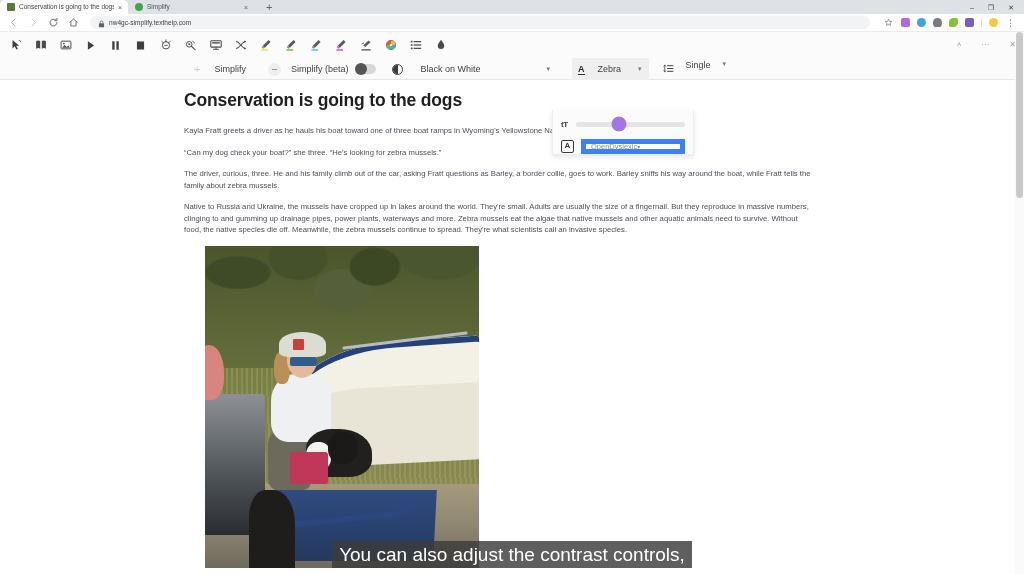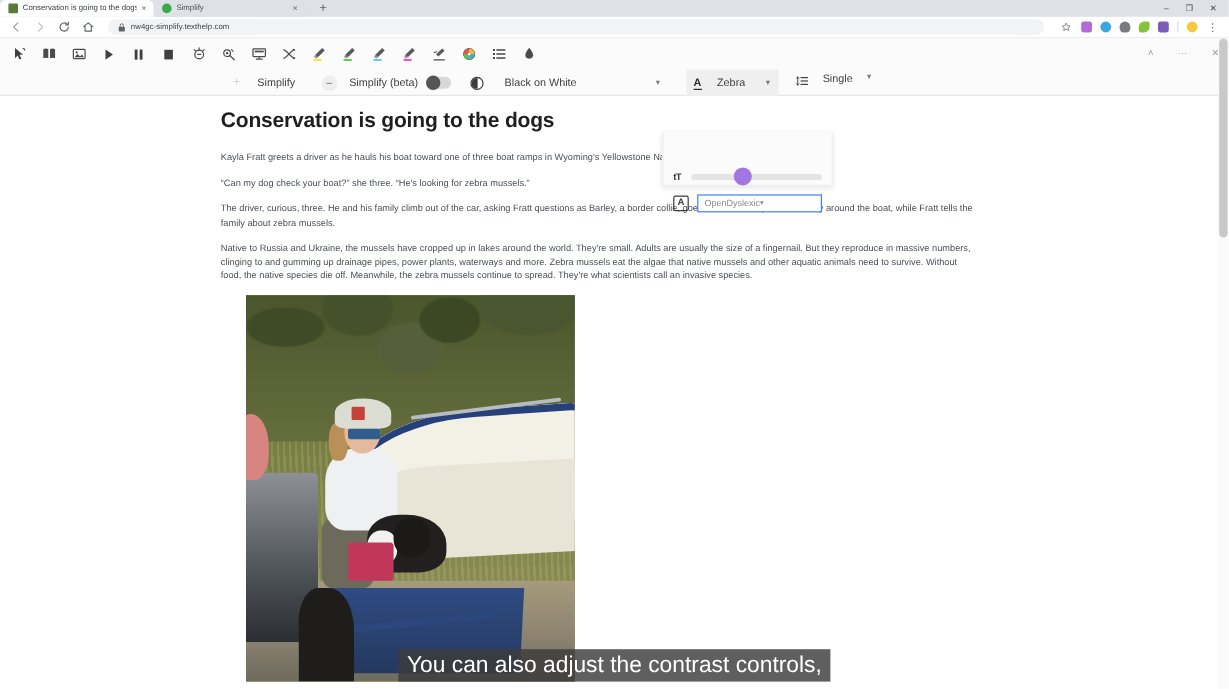--- a/index.html
+++ b/index.html
@@ -117,35 +117,35 @@
   .cursor-hand { position: absolute; left: 609px; top: 62px; width: 13px; height: 15px; }
 
   
   .font-panel {
     position: absolute; left: 552px; top: 78px; width: 142px; height: 45px;
     background: #fbfbfb; border: 1px solid #ededed; border-top: none;
     box-shadow: 0 2px 5px rgba(0,0,0,0.10);
     z-index: 40;
     padding: 5px 8px 0 8px;
   }
-  .fp-row { display: flex; align-items: center; gap: 8px; height: 18px; margin-top: 23px; }
+  .fp-row { display: flex; align-items: center; gap: 8px; height: 18px; }
   .fp-icon-tt { font-size: 8px; color: #3b3b3b; font-weight: 700; letter-spacing: -0.5px; }
   .fp-slider { flex: 1 1 auto; height: 5px; background: #e4e4e4; border-radius: 3px; position: relative; }
   .fp-thumb {
     position: absolute; left: 40%; top: 50%; transform: translate(-50%,-50%);
     width: 15px; height: 15px; border-radius: 50%; background: #a377e3;
   }
   .fp-row2 { display: flex; align-items: center; gap: 7px; height: 18px; margin-top: 4px; }
   .fp-abox {
     width: 13px; height: 13px; border: 1.4px solid #3b3b3b; border-radius: 2px;
     display: flex; align-items: center; justify-content: center;
     font-size: 8px; font-weight: 700; color: #3b3b3b; line-height: 1;
   }
   .fp-fontsel {
-    flex: 1 1 auto; height: 15px; border: 1px solid #3b82f6; background: #fff;
+    flex: 1 1 auto; height: 15px; border: 5px solid #3b82f6; background: #fff;
     display: flex; align-items: center; justify-content: flex-start;
     padding: 0 4px 0 5px; font-size: 7.5px; color: #8b8b8b;
   }
   .fp-fontsel .caret { font-size: 6px; color: #8b8b8b; }
 
   
   .content {
     position: absolute; left: 0; top: 80px; right: 0; bottom: 0;
     background: #fff; overflow: hidden;
   }

